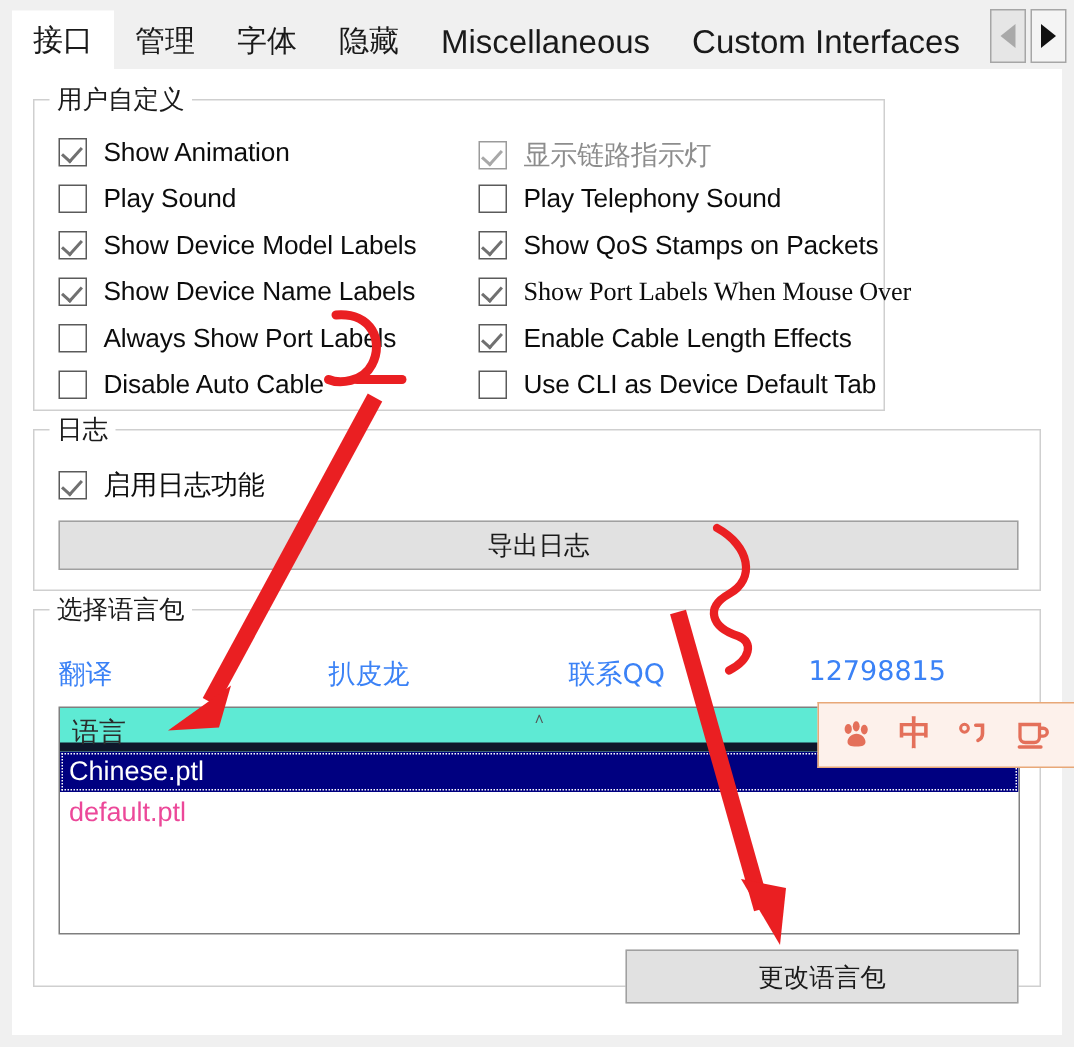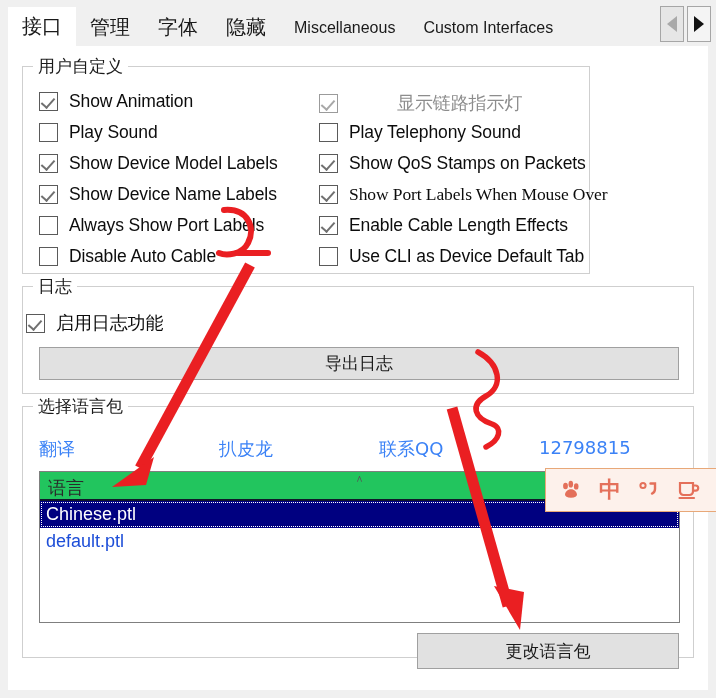--- a/index.html
+++ b/index.html
@@ -36,21 +36,21 @@
     display: flex;
     align-items: flex-end;
     height: 38px;
   }
   .tab {
     height: 37px;
     line-height: 37px;
     padding: 0 14px;
     background: #f0f0f0;
     color: #1a1a1a;
-    font-size: 16px;
+    font-size: 22px;
     white-space: nowrap;
     border: none;
     box-sizing: border-box;
     cursor: default;
   }
   .tab.cjk { font-family: "DejaVu Sans", "Liberation Sans", sans-serif; font-size: 20px; }
   .tab.active {
     background: #ffffff;
     height: 39px;
     line-height: 39px;
@@ -189,22 +189,22 @@
     left: 16px; top: 64px;
     width: 641px; height: 152px;
     border: 1px solid #7f7f7f;
     background: #ffffff;
     box-sizing: border-box;
     overflow: hidden;
   }
   .list-header {
     position: relative;
     height: 29px;
-    border-bottom: 2px solid #0f172a;
-    background: #22c55e;
+    border-bottom: 6px solid #0f172a;
+    background: #5eead4;
     box-sizing: border-box;
     text-align: right;
   }
   .list-header-label {
     position: absolute;
     left: 8px; top: 4px;
     font-family: "DejaVu Sans", "Liberation Sans", sans-serif;
     font-size: 18px;
     color: #2a2a2a;
   }
@@ -213,21 +213,21 @@
     left: 50%; top: 0px;
     transform: translateX(-50%);
     font-size: 13px;
     color: #555;
   }
   .list-item {
     height: 27px;
     line-height: 27px;
     padding-left: 6px;
     font-size: 18px;
-    color: #1d4ed8;
+    color: #ec4899;
     box-sizing: border-box;
     cursor: default;
   }
   .list-item.selected {
     background: #000080;
     color: #ffffff;
     outline: 1px dotted #ffffff;
     outline-offset: -2px;
   }
 
@@ -314,21 +314,21 @@
           <div class="cbrow" style="left: 16px; top: 148px;">
             <span class="cbox"></span>
             <span class="cblabel">Always Show Port Labels</span>
           </div>
           <div class="cbrow" style="left: 16px; top: 179px;">
             <span class="cbox"></span>
             <span class="cblabel">Disable Auto Cable</span>
           </div>
         </div>
       <div id="opts-right">
-          <div class="cbrow" style="left: 296px; top: 24px; gap: 48px;">
+          <div class="cbrow" style="left: 296px; top: 24px;">
             <span class="cbox checked dim"></span>
             <span class="cblabel cjk dim">显示链路指示灯</span>
           </div>
           <div class="cbrow" style="left: 296px; top: 55px;">
             <span class="cbox"></span>
             <span class="cblabel">Play Telephony Sound</span>
           </div>
           <div class="cbrow" style="left: 296px; top: 86px;">
             <span class="cbox checked"></span>
             <span class="cblabel">Show QoS Stamps on Packets</span>
@@ -344,21 +344,21 @@
           <div class="cbrow" style="left: 296px; top: 179px;">
             <span class="cbox"></span>
             <span class="cblabel">Use CLI as Device Default Tab</span>
           </div>
         </div>
     </div>
 
     <div class="groupbox" id="grp-log">
       <div class="group-title">日志</div>
 
-      <div class="cbrow" style="left:3px; top:24px;">
+      <div class="cbrow" style="left:16px; top:24px;">
         <span class="cbox checked"></span>
         <span class="cblabel cjk">启用日志功能</span>
       </div>
 
       <div class="btn" style="left:16px; top:60px; width:640px; height:33px;">
         <span>导出日志</span>
       </div>
     </div>
 
     <div class="groupbox" id="grp-lang">

